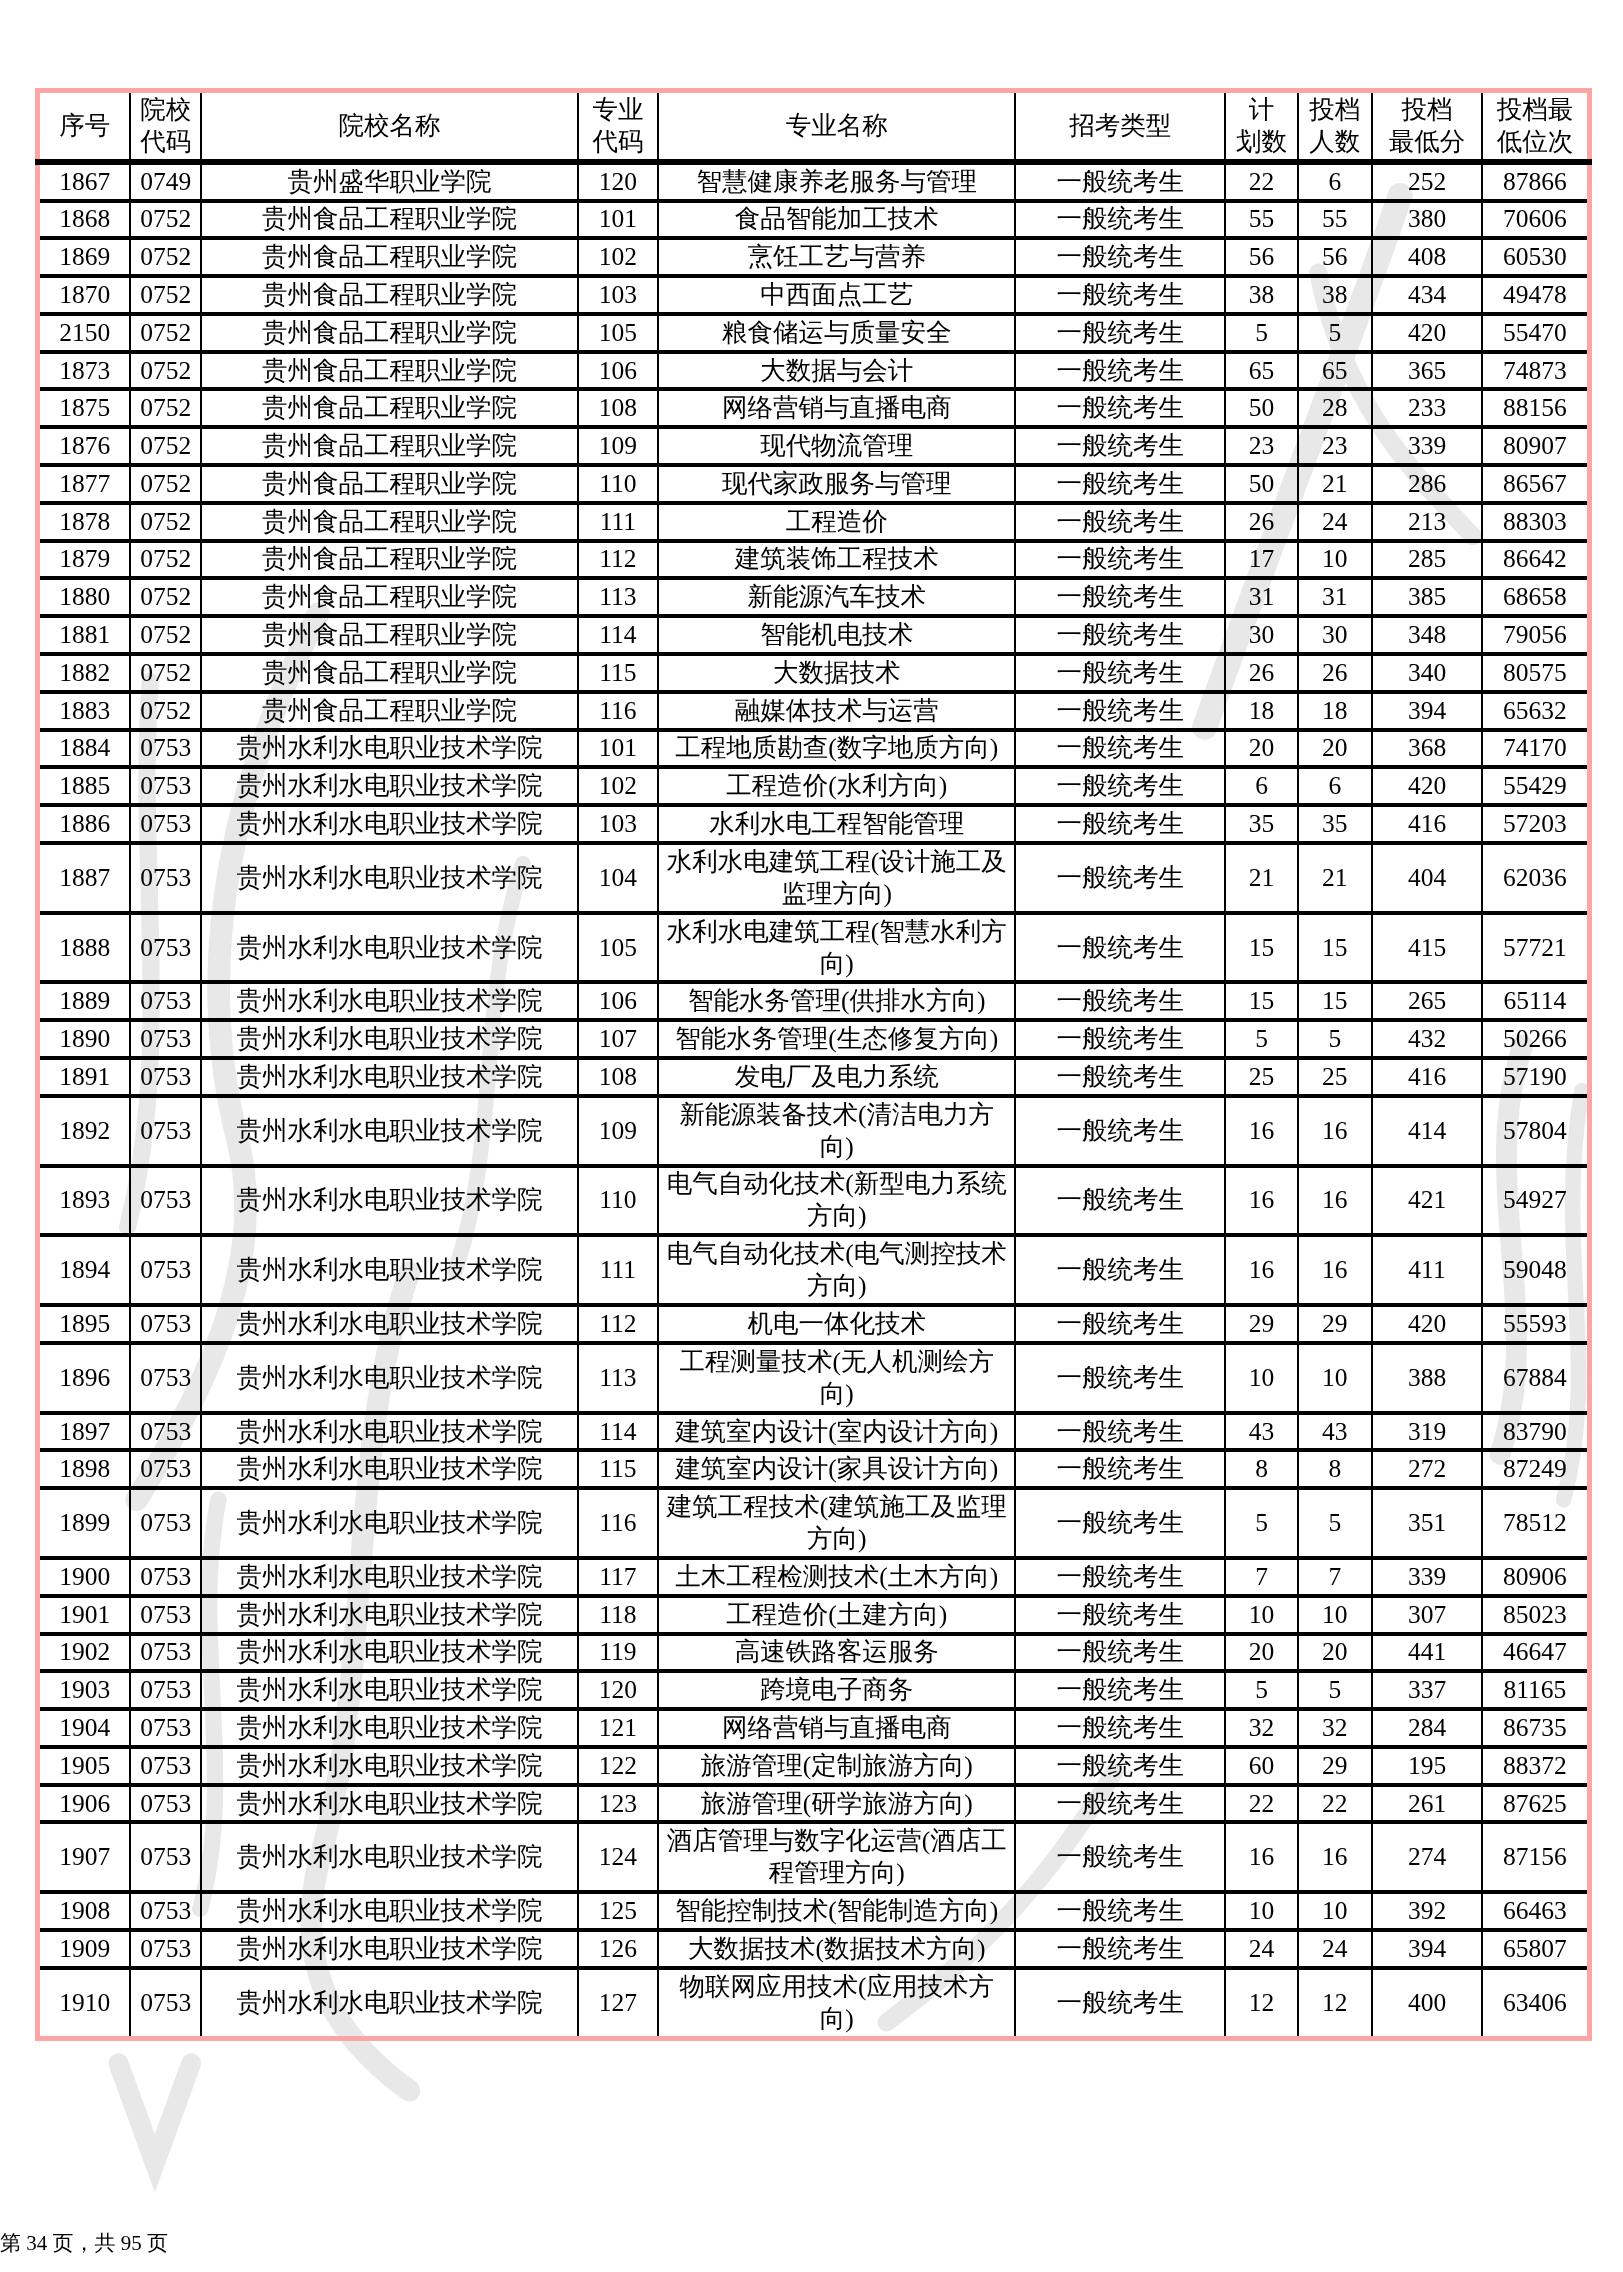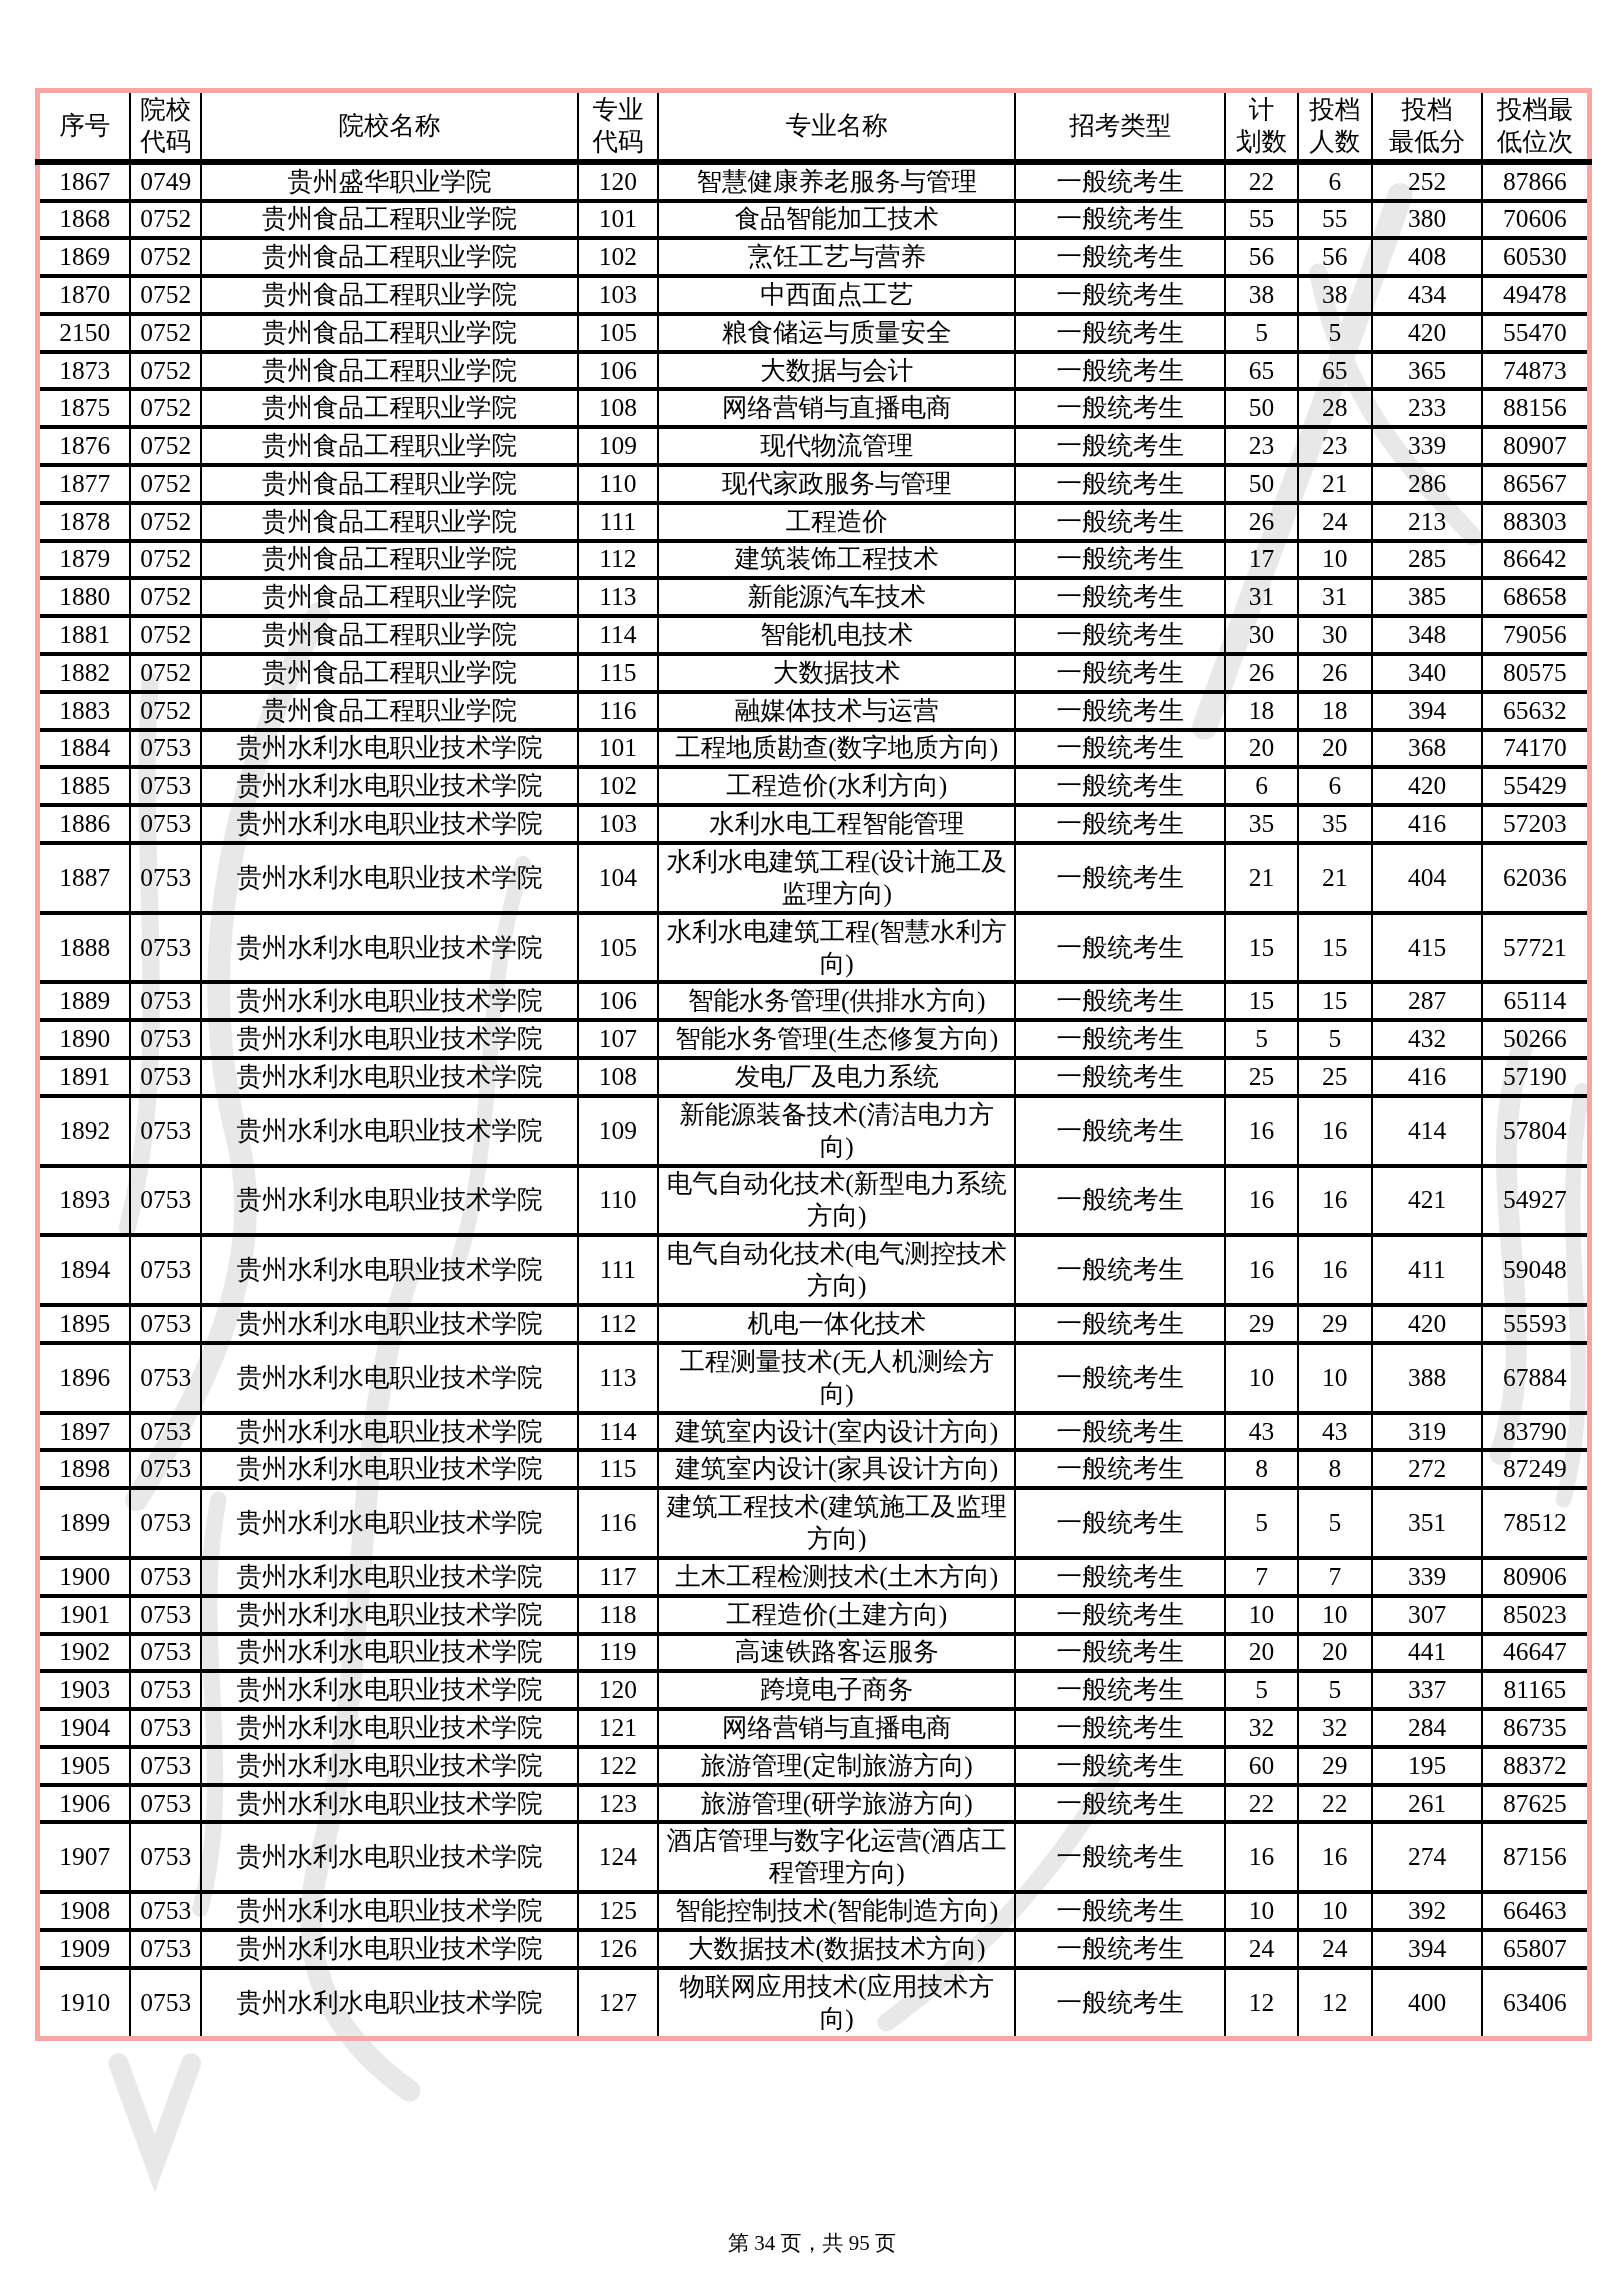--- a/index.html
+++ b/index.html
@@ -25,21 +25,21 @@
   .page-table{border:5px solid #fca5a5;}
   .page-table thead th{
     white-space:pre-line;
     border-bottom:6.4px solid #000;
     height:64px;
   }
   .page-table tbody td{height:32px;}
   .page-table td.cell-major{line-break:strict;}
   .footer{
     position:absolute;left:0;top:2229px;width:1624px;z-index:1;
-    text-align:center;font-size:21px;color:#000;
+    font-size:21px;color:#000;
   }
 </style>
 </head>
 <body>
 
 <svg class="watermark" width="1624" height="2296" viewBox="0 0 3572 5052" aria-hidden="true">
   <g fill="none" stroke="#d9d9d9" stroke-linecap="round" opacity="0.6">
     <path d="M3080 430 C 2990 700, 2830 1100, 2650 1600" stroke-width="55"></path>
     <path d="M2900 600 C 2960 900, 3120 1050, 3240 1180" stroke-width="40"></path>
     <path d="M700 1350 C 520 1700, 420 2100, 520 2500 C 600 2800, 420 3100, 300 3300" stroke-width="50"></path>
@@ -318,21 +318,21 @@
       </tr>
       <tr>
         <td class="cell-seq">1889</td>
         <td class="cell-school_code">0753</td>
         <td class="cell-school">贵州水利水电职业技术学院</td>
         <td class="cell-major_code">106</td>
         <td class="cell-major">智能水务管理(供排水方向)</td>
         <td class="cell-exam_type">一般统考生</td>
         <td class="cell-plan">15</td>
         <td class="cell-filed">15</td>
-        <td class="cell-min_score">287</td>
+        <td class="cell-min_score">265</td>
         <td class="cell-min_rank">65114</td>
       </tr>
       <tr>
         <td class="cell-seq">1890</td>
         <td class="cell-school_code">0753</td>
         <td class="cell-school">贵州水利水电职业技术学院</td>
         <td class="cell-major_code">107</td>
         <td class="cell-major">智能水务管理(生态修复方向)</td>
         <td class="cell-exam_type">一般统考生</td>
         <td class="cell-plan">5</td>

